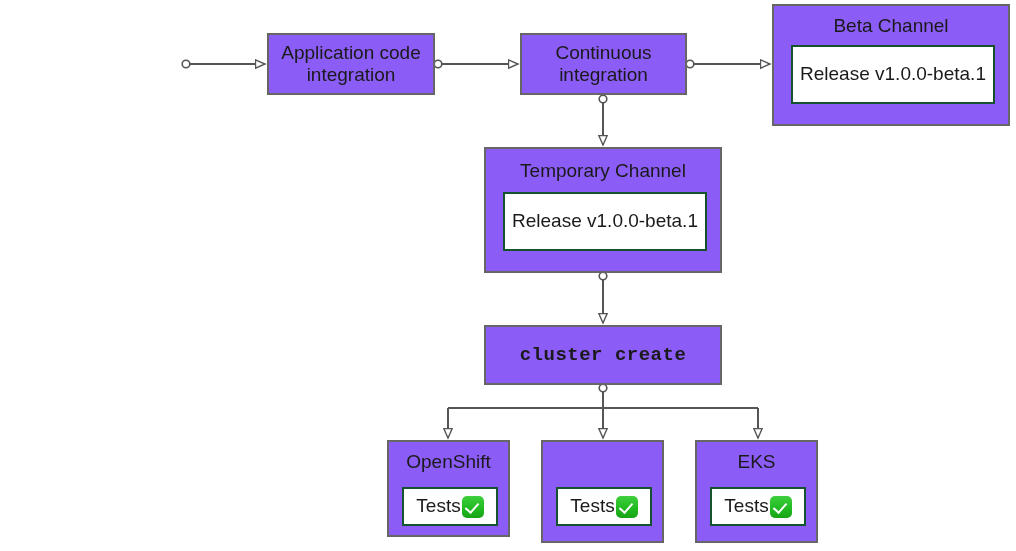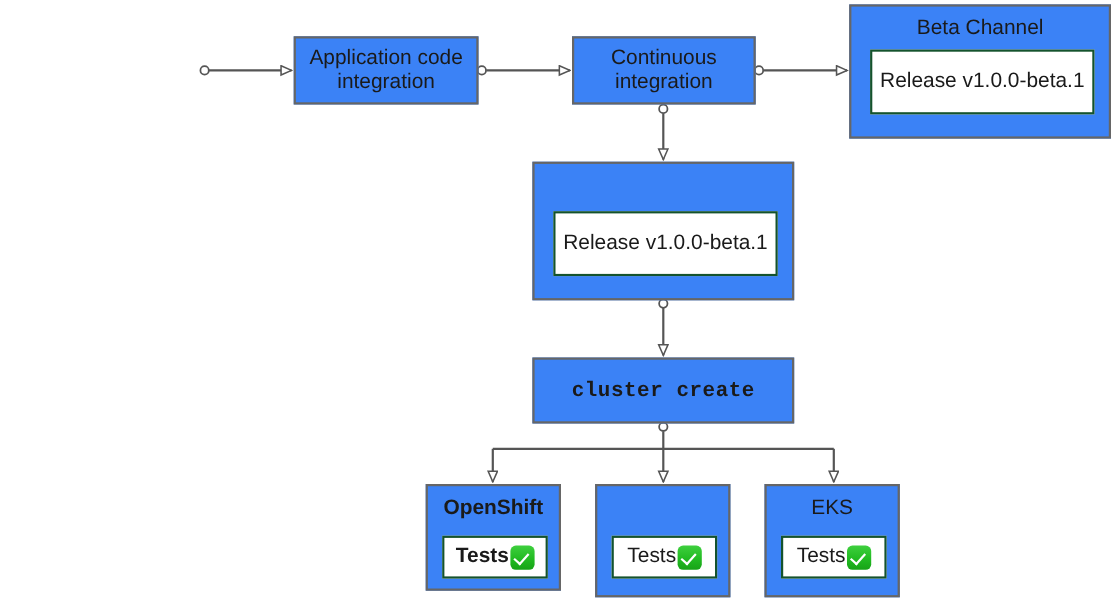--- a/index.html
+++ b/index.html
@@ -20,21 +20,21 @@
     left: 0;
     top: 0;
     width: 1016px;
     height: 551px;
     pointer-events: none;
   }
   .node {
     position: absolute;
     box-sizing: border-box;
     border: 2px solid #666666;
-    background: #3b82f6;
+    background: #8b5cf6;
     display: flex;
     align-items: center;
     justify-content: center;
     text-align: center;
     color: #1a1a1a;
     font-size: 19px;
     line-height: 1.18;
     z-index: 2;
   }
   .node.stack {
@@ -155,30 +155,31 @@
   </div>
 
   <div class="node stack" style="left:772px; top:4px; width:238px; height:122px;">
     <div class="group-title" style="top:9px;">Beta Channel</div>
     <div class="inner-box" style="left:17px; top:39px; width:204px; height:59px;">
       <span>Release v1.0.0-beta.1</span>
     </div>
   </div>
 
   <div class="node stack" style="left:484px; top:147px; width:238px; height:126px;">
+    <div class="group-title" style="top:11px;">Temporary Channel</div>
     <div class="inner-box" style="left:17px; top:43px; width:204px; height:59px;">
       <span>Release v1.0.0-beta.1</span>
     </div>
   </div>
 
   <div class="node" style="left:484px; top:325px; width:238px; height:60px;">
     <span class="mono-bold">cluster create</span>
   </div>
 
-  <div class="node stack" style="left:387px; top:440px; width:123px; height:97px;font-weight:bold;">
+  <div class="node stack" style="left:387px; top:440px; width:123px; height:97px;">
     <div class="group-title" style="top:9px;">OpenShift</div>
     <div class="inner-box" style="left:13px; top:45px; width:96px; height:39px;">
       <span class="tests-row">
         <span>Tests</span>
         <span class="check-badge"></span>
       </span>
     </div>
   </div>
 
   <div class="node stack" style="left:541px; top:440px; width:123px; height:103px;">

